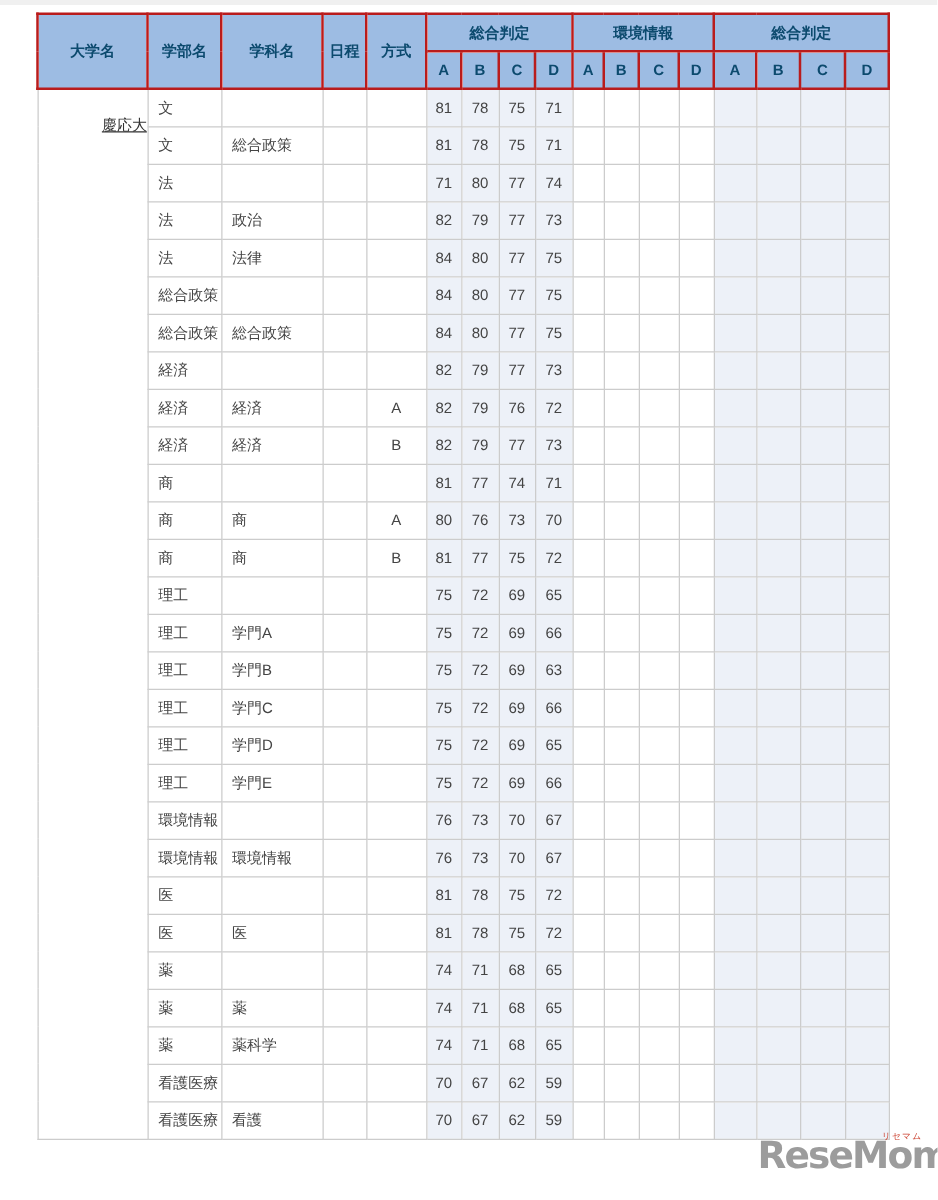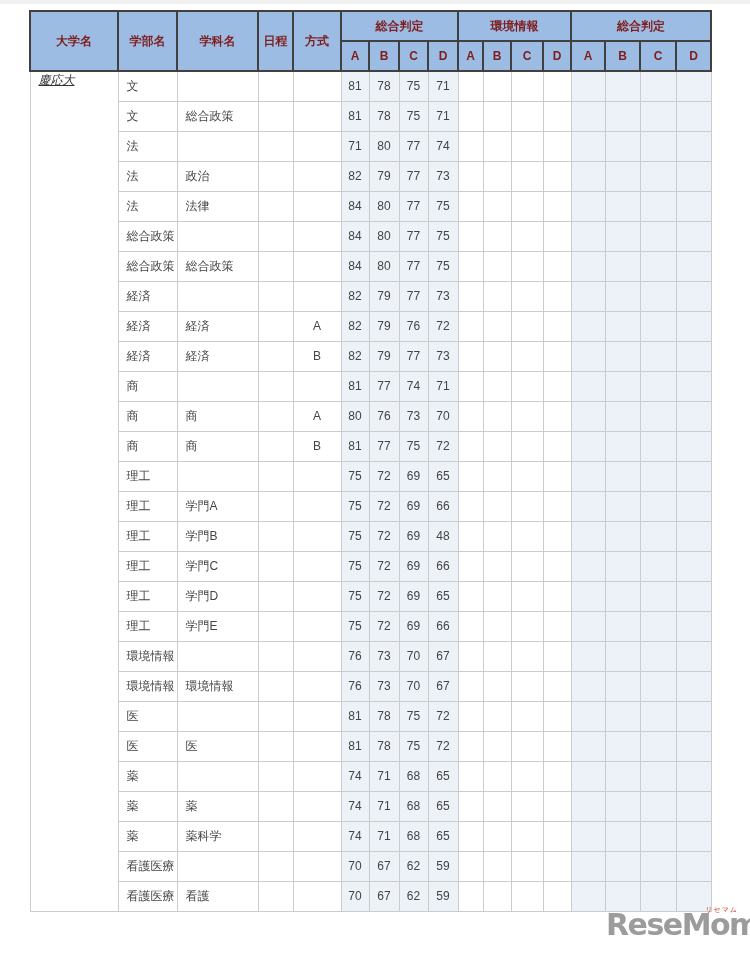--- a/index.html
+++ b/index.html
@@ -16,34 +16,34 @@
   body{
     width:750px;height:960px;position:relative;background:#ffffff;overflow:hidden;
     font-family:"Liberation Sans","DejaVu Sans",sans-serif;
   }
   .top-strip{position:absolute;top:0;left:0;width:750px;height:4px;background:#f0f0f0;}
   table.results{
     position:absolute;left:29px;top:10px;
     border-collapse:collapse;table-layout:fixed;
   }
   th{
-    background:var(--header-bg);color:#7f1d1d;
+    background:var(--header-bg);color:#0c4a6e;
     font-size:12px;font-weight:bold;text-align:center;
-    border:2px solid #404040;height:30px;padding:0 2px;
+    border:2px solid #b91c1c;height:30px;padding:0 2px;
     white-space:nowrap;overflow:hidden;
   }
   td{
     border:1px solid var(--border-gray);
     height:30px;padding:0;font-size:12px;color:var(--body-text);
     text-align:center;background:#ffffff;white-space:nowrap;overflow:hidden;
   }
   td.left{text-align:left;padding-left:8px;}
   td.shaded{background:var(--shaded-bg);}
   td.univ-cell{
-    vertical-align:top;text-align:left;padding:0 0 0 8px;font-style:italic;
+    vertical-align:top;text-align:right;padding:20px 0 0 8px;
   }
   td.univ-cell a{color:var(--link-color);text-decoration:underline;cursor:pointer;}
   .logo{
     position:absolute;top:906px;right:4px;width:140px;text-align:right;
     color:var(--logo-gray);line-height:1;
   }
   .logo-ruby{
     display:block;font-size:7px;color:var(--ruby-red);
     text-align:right;padding-right:8px;margin-bottom:-3px;letter-spacing:1px;
   }
@@ -382,21 +382,21 @@
         <td class="shaded"></td>
       </tr>
       <tr>
         <td class="left">理工</td>
         <td class="left">学門B</td>
         <td></td>
         <td></td>
         <td class="shaded">75</td>
         <td class="shaded">72</td>
         <td class="shaded">69</td>
-        <td class="shaded">48</td>
+        <td class="shaded">63</td>
         <td></td>
         <td></td>
         <td></td>
         <td></td>
         <td class="shaded"></td>
         <td class="shaded"></td>
         <td class="shaded"></td>
         <td class="shaded"></td>
       </tr>
       <tr>

